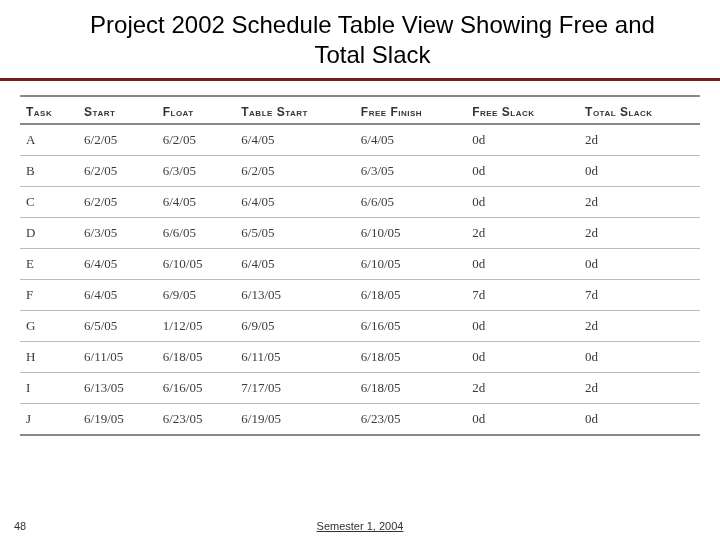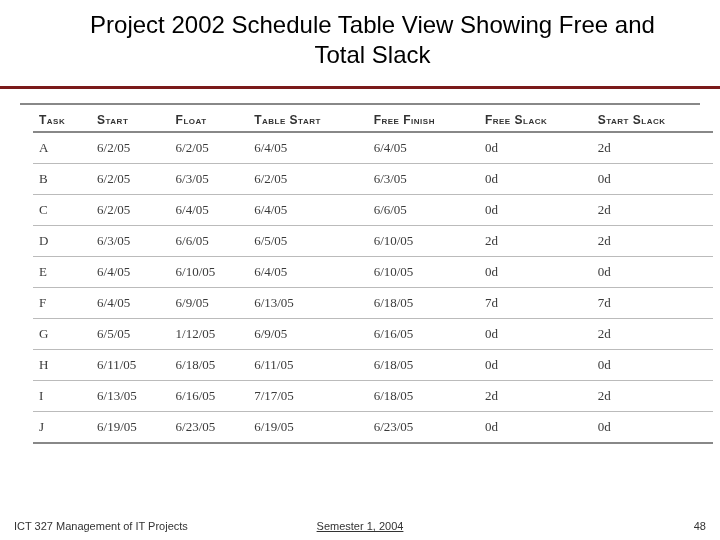--- a/index.html
+++ b/index.html
@@ -9,21 +9,21 @@
     background: #ffffff;
     font-family: Arial, Helvetica, sans-serif;
     position: relative;
     overflow: hidden;
   }
   .slide-title {
     text-align: center;
     font-size: 24px;
     font-weight: normal;
     color: #000;
-    padding: 10px 40px 16px 40px;
+    padding: 10px 40px 8px 40px;
     line-height: 1.25;
     margin-left: 25px;
   }
   .title-rule {
     border: none;
     border-top: 3px solid #7a1a1a;
     margin: 0;
   }
   .table-wrap {
     padding: 14px 20px 0 20px;
@@ -39,21 +39,20 @@
     border: none;
     border-top: 2px solid #888;
     margin-bottom: 4px;
   }
   table {
     width: 100%;
     border-collapse: collapse;
     font-family: Georgia, "Times New Roman", serif;
     font-size: 13px;
     color: #3a3a3a;
-    margin-left: 13px;
   }
   thead th {
     font-family: "Trebuchet MS", Arial, sans-serif;
     font-variant: small-caps;
     font-weight: bold;
     text-align: left;
     font-size: 12px;
     color: #333;
     padding: 4px 6px;
     border-bottom: 2px solid #888;
@@ -90,21 +89,21 @@
   <hr class="caption-rule">
   <table>
     <thead>
       <tr>
         <th>Task</th>
         <th>Start</th>
         <th>Float</th>
         <th>Table Start</th>
         <th>Free Finish</th>
         <th>Free Slack</th>
-        <th>Start Slack</th>
+        <th>Total Slack</th>
       </tr>
     </thead>
     <tbody id="tbody">
         <tr>
           <td>A</td>
           <td>6/2/05</td>
           <td>6/2/05</td>
           <td>6/4/05</td>
           <td>6/4/05</td>
           <td>0d</td>
@@ -189,16 +188,15 @@
           <td>6/19/05</td>
           <td>6/23/05</td>
           <td>0d</td>
           <td>0d</td>
         </tr>
       </tbody>
   </table>
 </div>
 
 <div class="footer">
-  <span>ICT 327 Management of IT Projects</span>
   <span class="center">Semester 1, 2004</span>
   <span>48</span>
 </div>
 
 </body></html>

